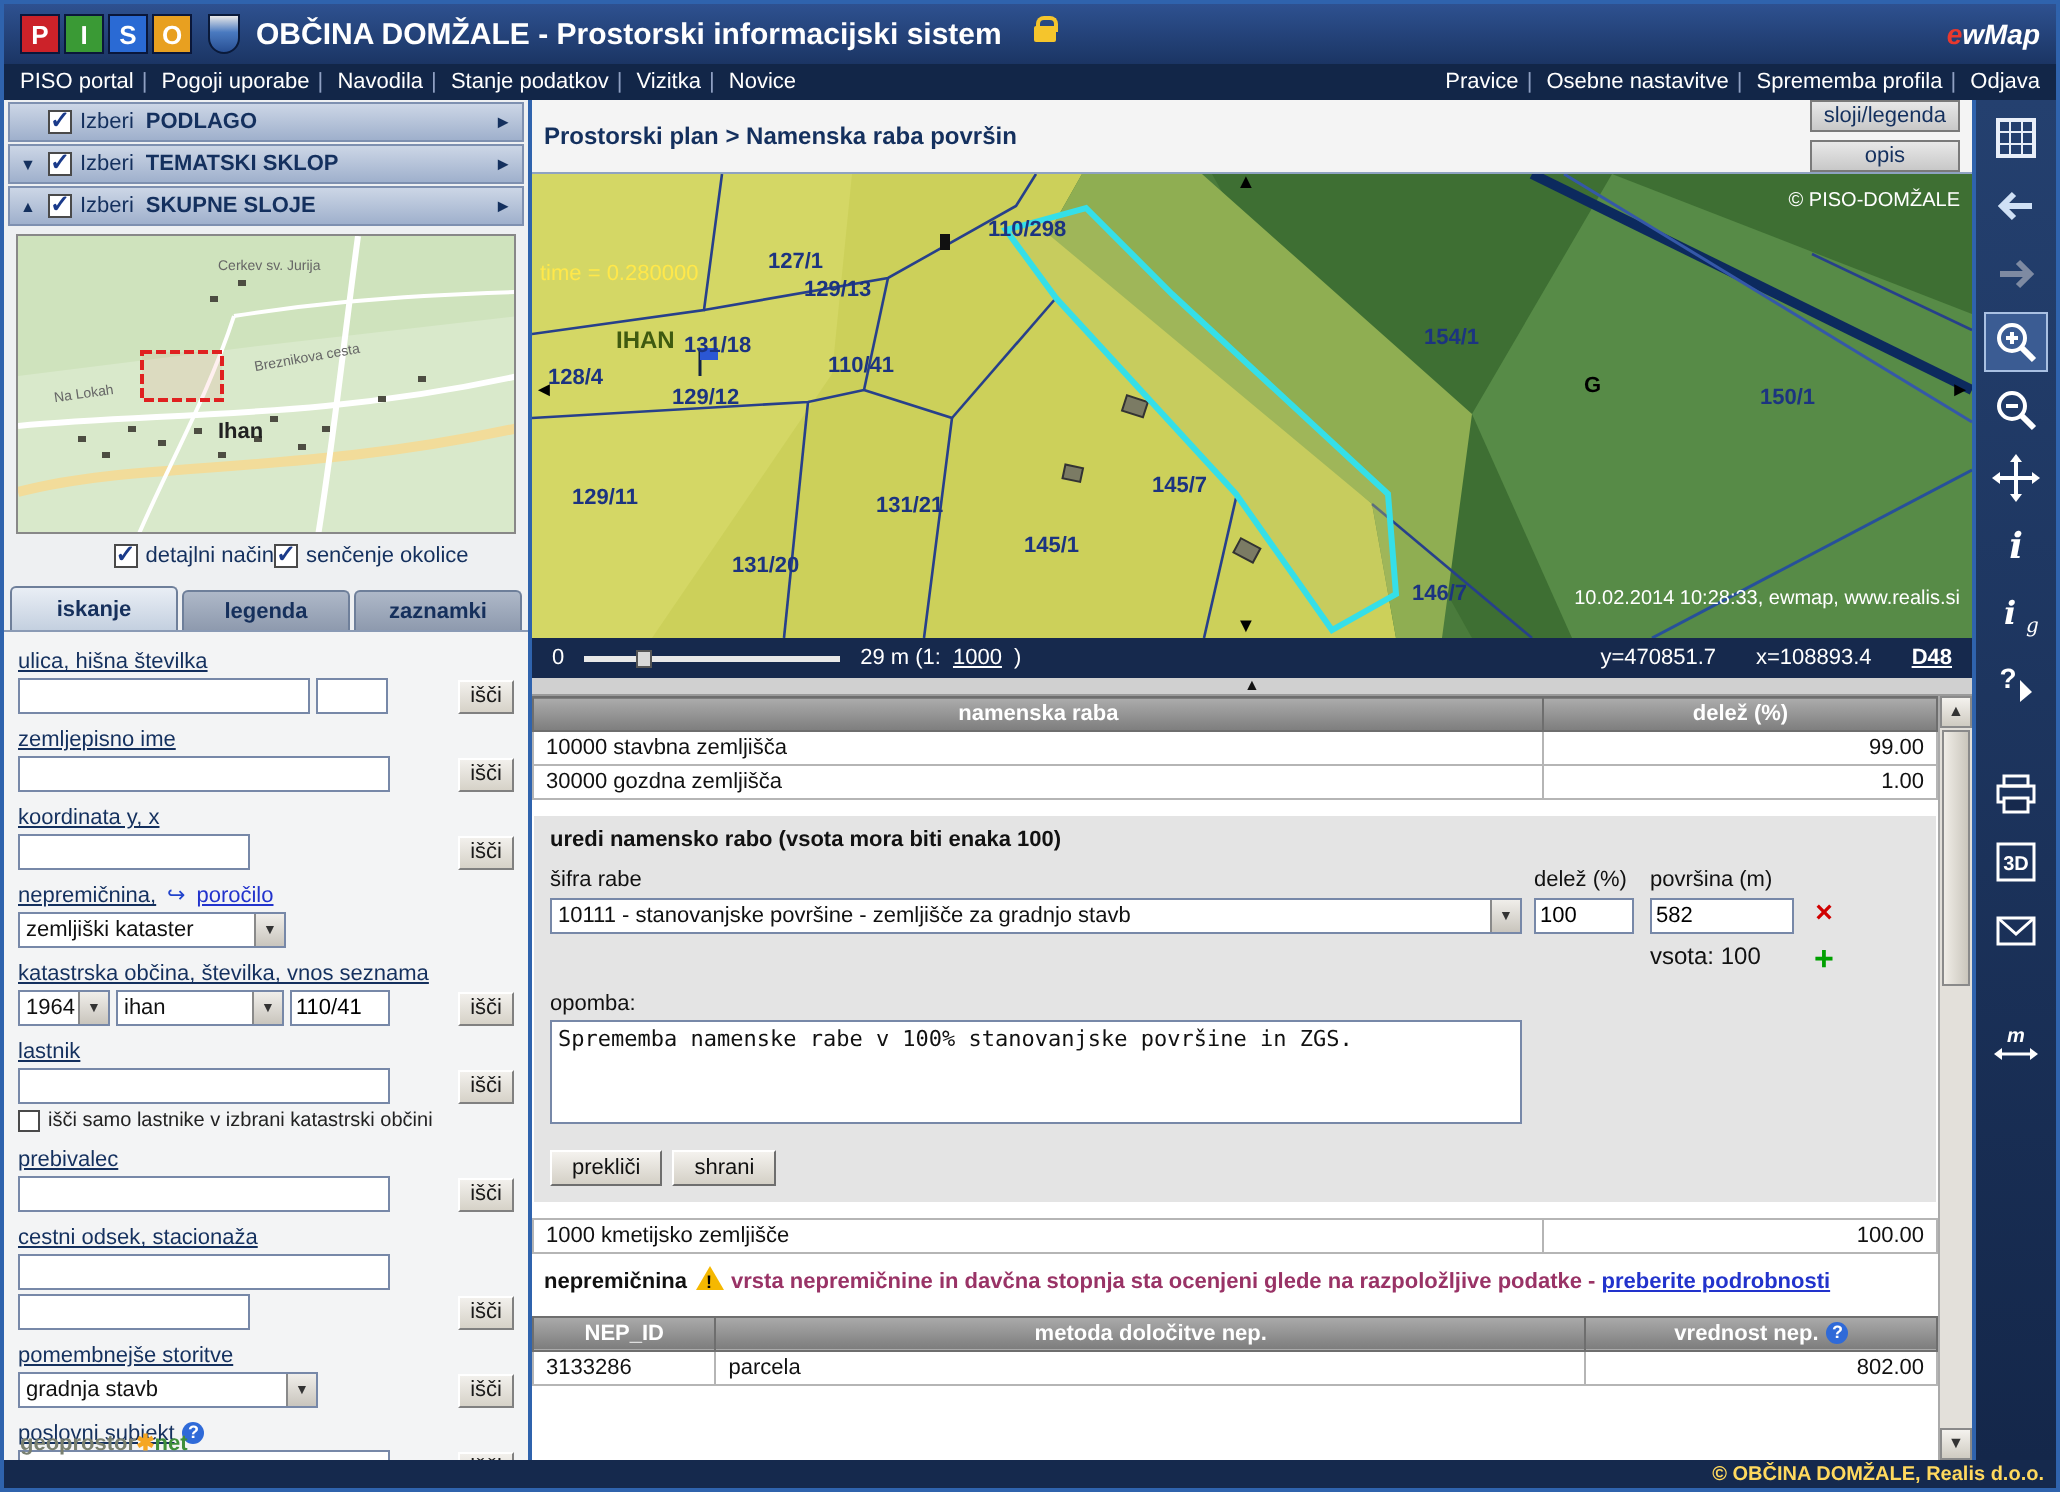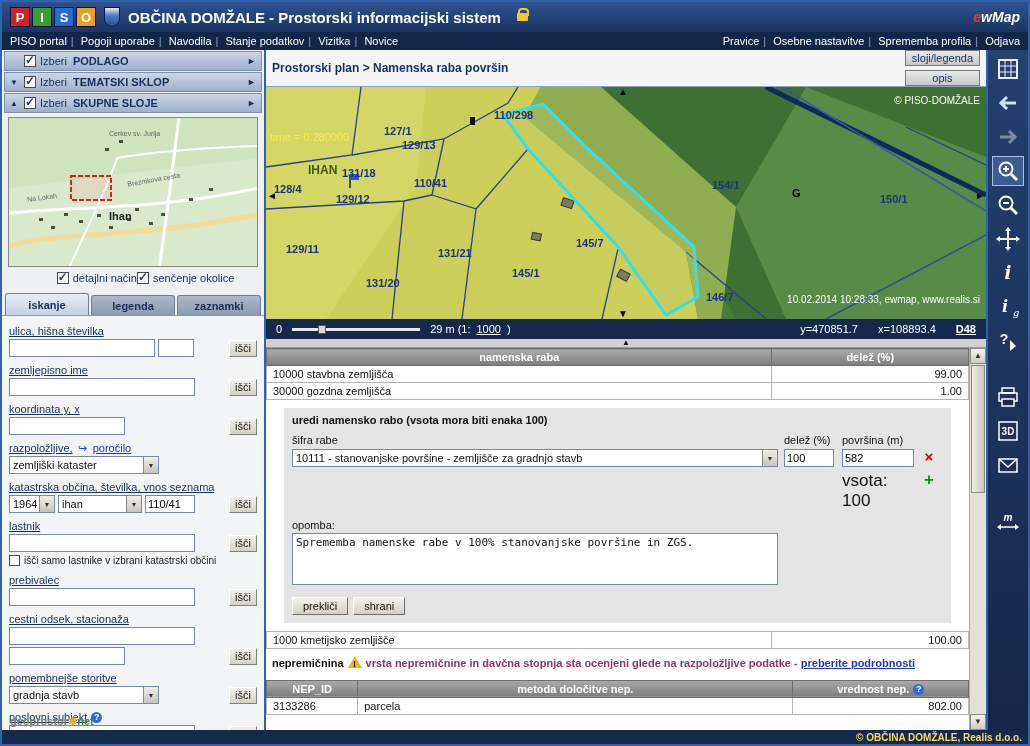--- a/index.html
+++ b/index.html
@@ -91,25 +91,25 @@
 
   .collapse-strip { flex:0 0 9px; background:#d0d0d0; border-bottom:1px solid #9a9a9a; text-align:center; font-size:8px; line-height:8px; color:#111; cursor:pointer; }
 
   
   .datapanel { flex:1; position:relative; background:#fff; overflow:hidden; }
   .dp-content { position:absolute; left:0; top:0; right:17px; bottom:0; overflow:hidden; }
   table.grid { width:100%; border-collapse:collapse; font-size:11px; }
   table.grid th { background:linear-gradient(#ababab,#7d7d7d); color:#fff; font-weight:bold; border:1px solid #6e6e6e; height:17px; text-align:center; padding:0 4px; }
   table.grid td { border:1px solid #b5b5b5; background:#fff; padding:2px 6px; color:#111; height:16px; }
   td.num { text-align:right; }
-  .ebox { background:#e4e4e4; padding:6px 8px 8px; margin:8px 18px; }
+  .ebox { background:#e4e4e4; padding:6px 8px 8px; margin:8px 1px; }
   .e-title { font-size:11px; font-weight:bold; color:#111; margin-bottom:8px; }
   .e-grid { display:flex; gap:6px; align-items:flex-start; }
   .e-lbl { font-size:11px; color:#111; margin-bottom:2px; }
-  .vsota { font-size:17px; color:#111; margin-top:4px; }
+  .vsota { font-size:12px; color:#111; margin-top:4px; }
   .delx { color:#d00000; font-weight:bold; font-size:15px; line-height:14px; cursor:pointer; }
   .addp { color:#00a000; font-weight:bold; font-size:17px; line-height:16px; cursor:pointer; margin-top:8px; }
   .icons-col { display:flex; flex-direction:column; align-items:center; padding-top:16px; }
   .op-label { display:block; font-size:11px; color:#111; margin:8px 0 2px; }
   textarea.op { width:486px; height:52px; border:1px solid #7788a8; font-family:"DejaVu Sans Mono", monospace; font-size:11px; padding:2px 3px; resize:none; color:#111; background:#fff; }
   .e-buttons { margin-top:8px; display:flex; gap:5px; }
   .pbtn { font-size:11px; font-family:inherit; color:#111; background:linear-gradient(#f4f2ee,#d4d0c6); border:1px solid #6e6e6e; border-top-color:#fff; border-left-color:#fff; padding:2px 10px; cursor:pointer; }
   .warn { margin:6px 6px 8px; font-size:11px; line-height:1.5; }
   .warn .w1 { font-weight:bold; color:#111; }
   .warn .wt { color:#993366; font-weight:bold; }
@@ -261,25 +261,25 @@
 
         <div class="fg">
           <a class="flabel">koordinata y, x</a>
           <div class="frow">
             <input class="txt" style="width: 116px;">
             <button class="btn-isci">išči</button>
           </div>
         </div>
 
         <div class="fg">
-          <a class="flabel">razpoložljive,</a>
+          <a class="flabel">nepremičnina,</a>
           <span class="arrow-ico">↪</span>
           <a class="linkblue">poročilo</a>
           <div class="frow">
-            <span class="fsel" style="width:150px">
+            <span class="fsel" style="width:134px">
               <span class="ftext">zemljiški kataster</span>
               <span class="fbtn">▼</span>
             </span>
           </div>
         </div>
 
         <div class="fg">
           <a class="flabel">katastrska občina, številka, vnos seznama</a>
           <div class="frow">
             <span class="fsel" style="width:46px">
@@ -401,21 +401,21 @@
         <span class="maplbl" style="left:42px;top:76px;color:#3f5a10;font-weight:bold;font-size:12px;">IHAN</span>
         <span class="maplbl" style="left:526px;top:100px;color:#000;font-weight:bold;font-size:11px;">G</span>
 
         <span class="plbl" style="left:118px;top:38px">127/1</span>
         <span class="plbl" style="left:136px;top:52px">129/13</span>
         <span class="plbl" style="left:228px;top:22px">110/298</span>
         <span class="plbl" style="left:8px;top:96px">128/4</span>
         <span class="plbl" style="left:76px;top:80px">131/18</span>
         <span class="plbl" style="left:148px;top:90px">110/41</span>
         <span class="plbl" style="left:70px;top:106px">129/12</span>
-        <span class="plbl" style="left:446px;top:92px">154/1</span>
+        <span class="plbl" style="left:446px;top:76px">154/1</span>
         <span class="plbl" style="left:614px;top:106px">150/1</span>
         <span class="plbl" style="left:20px;top:156px">129/11</span>
         <span class="plbl" style="left:172px;top:160px">131/21</span>
         <span class="plbl" style="left:310px;top:150px">145/7</span>
         <span class="plbl" style="left:246px;top:180px">145/1</span>
         <span class="plbl" style="left:100px;top:190px">131/20</span>
         <span class="plbl" style="left:440px;top:204px">146/7</span>
 
         <span class="mnav" style="left:1px;top:104px">◄</span>
         <span class="mnav" style="right:1px;top:104px">►</span>

